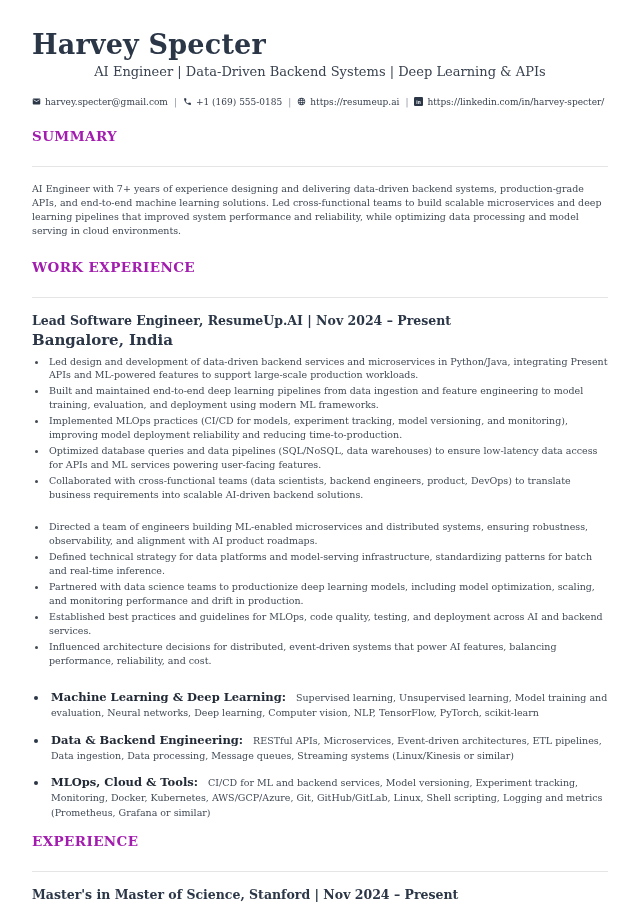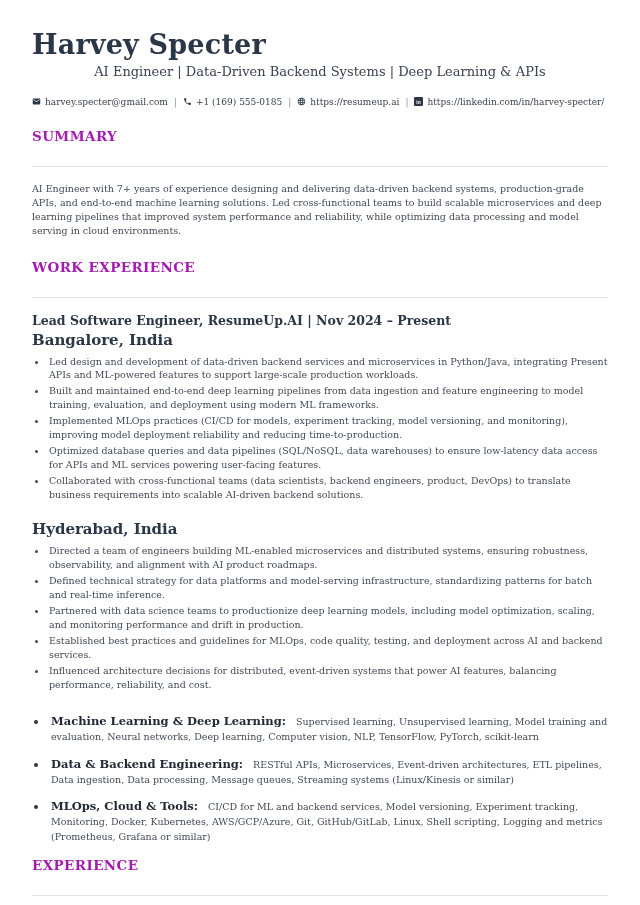--- a/index.html
+++ b/index.html
@@ -99,21 +99,20 @@
       <ul class="bullets">
         <li>Led design and development of data-driven backend services and microservices in Python/Java, integrating Present APIs and ML-powered features to support large-scale production workloads.</li>
         <li>Built and maintained end-to-end deep learning pipelines from data ingestion and feature engineering to model training, evaluation, and deployment using modern ML frameworks.</li>
         <li>Implemented MLOps practices (CI/CD for models, experiment tracking, model versioning, and monitoring), improving model deployment reliability and reducing time-to-production.</li>
         <li>Optimized database queries and data pipelines (SQL/NoSQL, data warehouses) to ensure low-latency data access for APIs and ML services powering user-facing features.</li>
         <li>Collaborated with cross-functional teams (data scientists, backend engineers, product, DevOps) to translate business requirements into scalable AI-driven backend solutions.</li>
       </ul>
     </div>
 
     <div class="job">
-      <div class="entry-sub">Hyderabad, India</div>
       <ul class="bullets">
         <li>Directed a team of engineers building ML-enabled microservices and distributed systems, ensuring robustness, observability, and alignment with AI product roadmaps.</li>
         <li>Defined technical strategy for data platforms and model-serving infrastructure, standardizing patterns for batch and real-time inference.</li>
         <li>Partnered with data science teams to productionize deep learning models, including model optimization, scaling, and monitoring performance and drift in production.</li>
         <li>Established best practices and guidelines for MLOps, code quality, testing, and deployment across AI and backend services.</li>
         <li>Influenced architecture decisions for distributed, event-driven systems that power AI features, balancing performance, reliability, and cost.</li>
       </ul>
     </div>
   </section>
 

